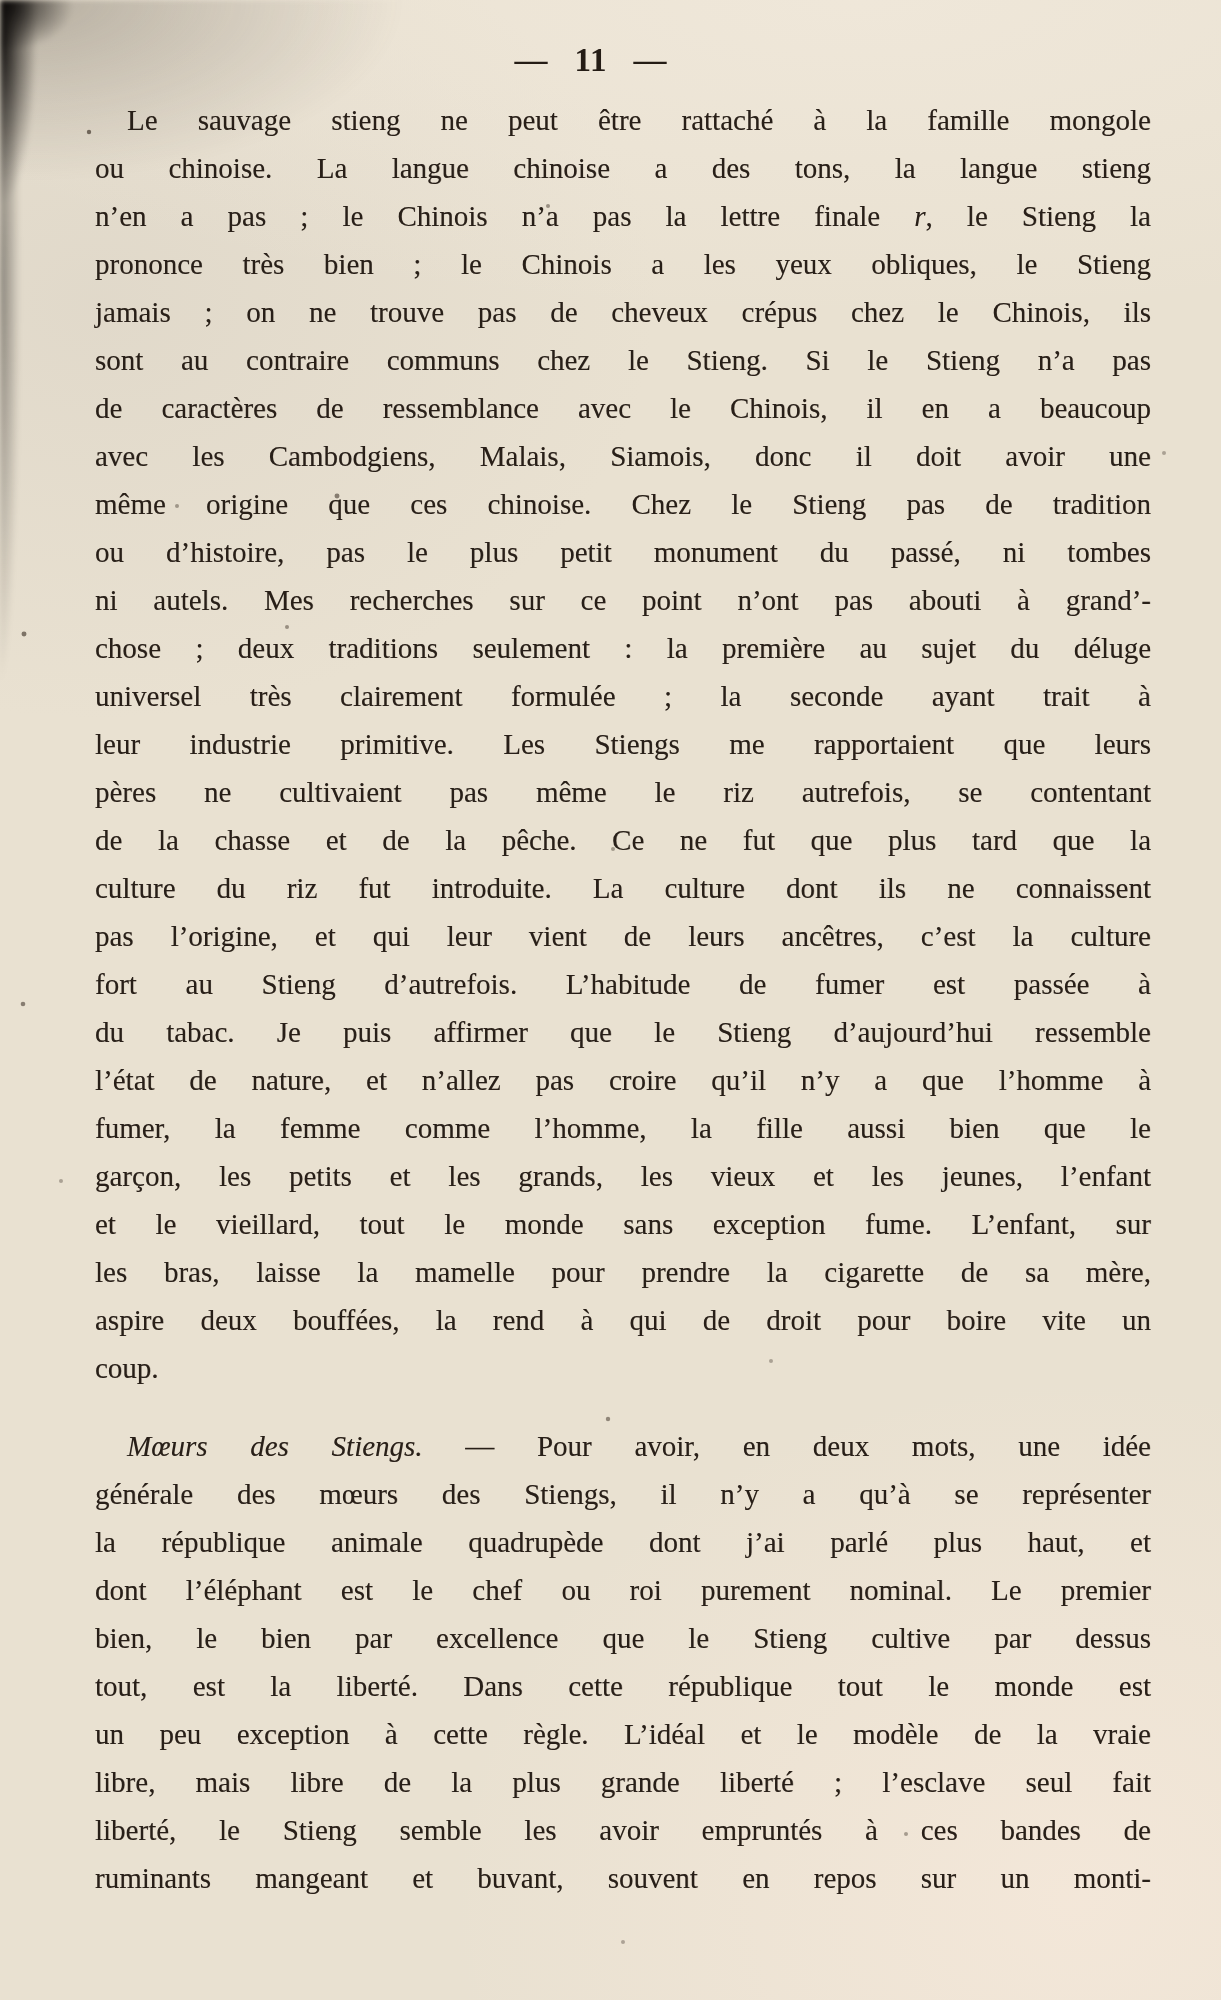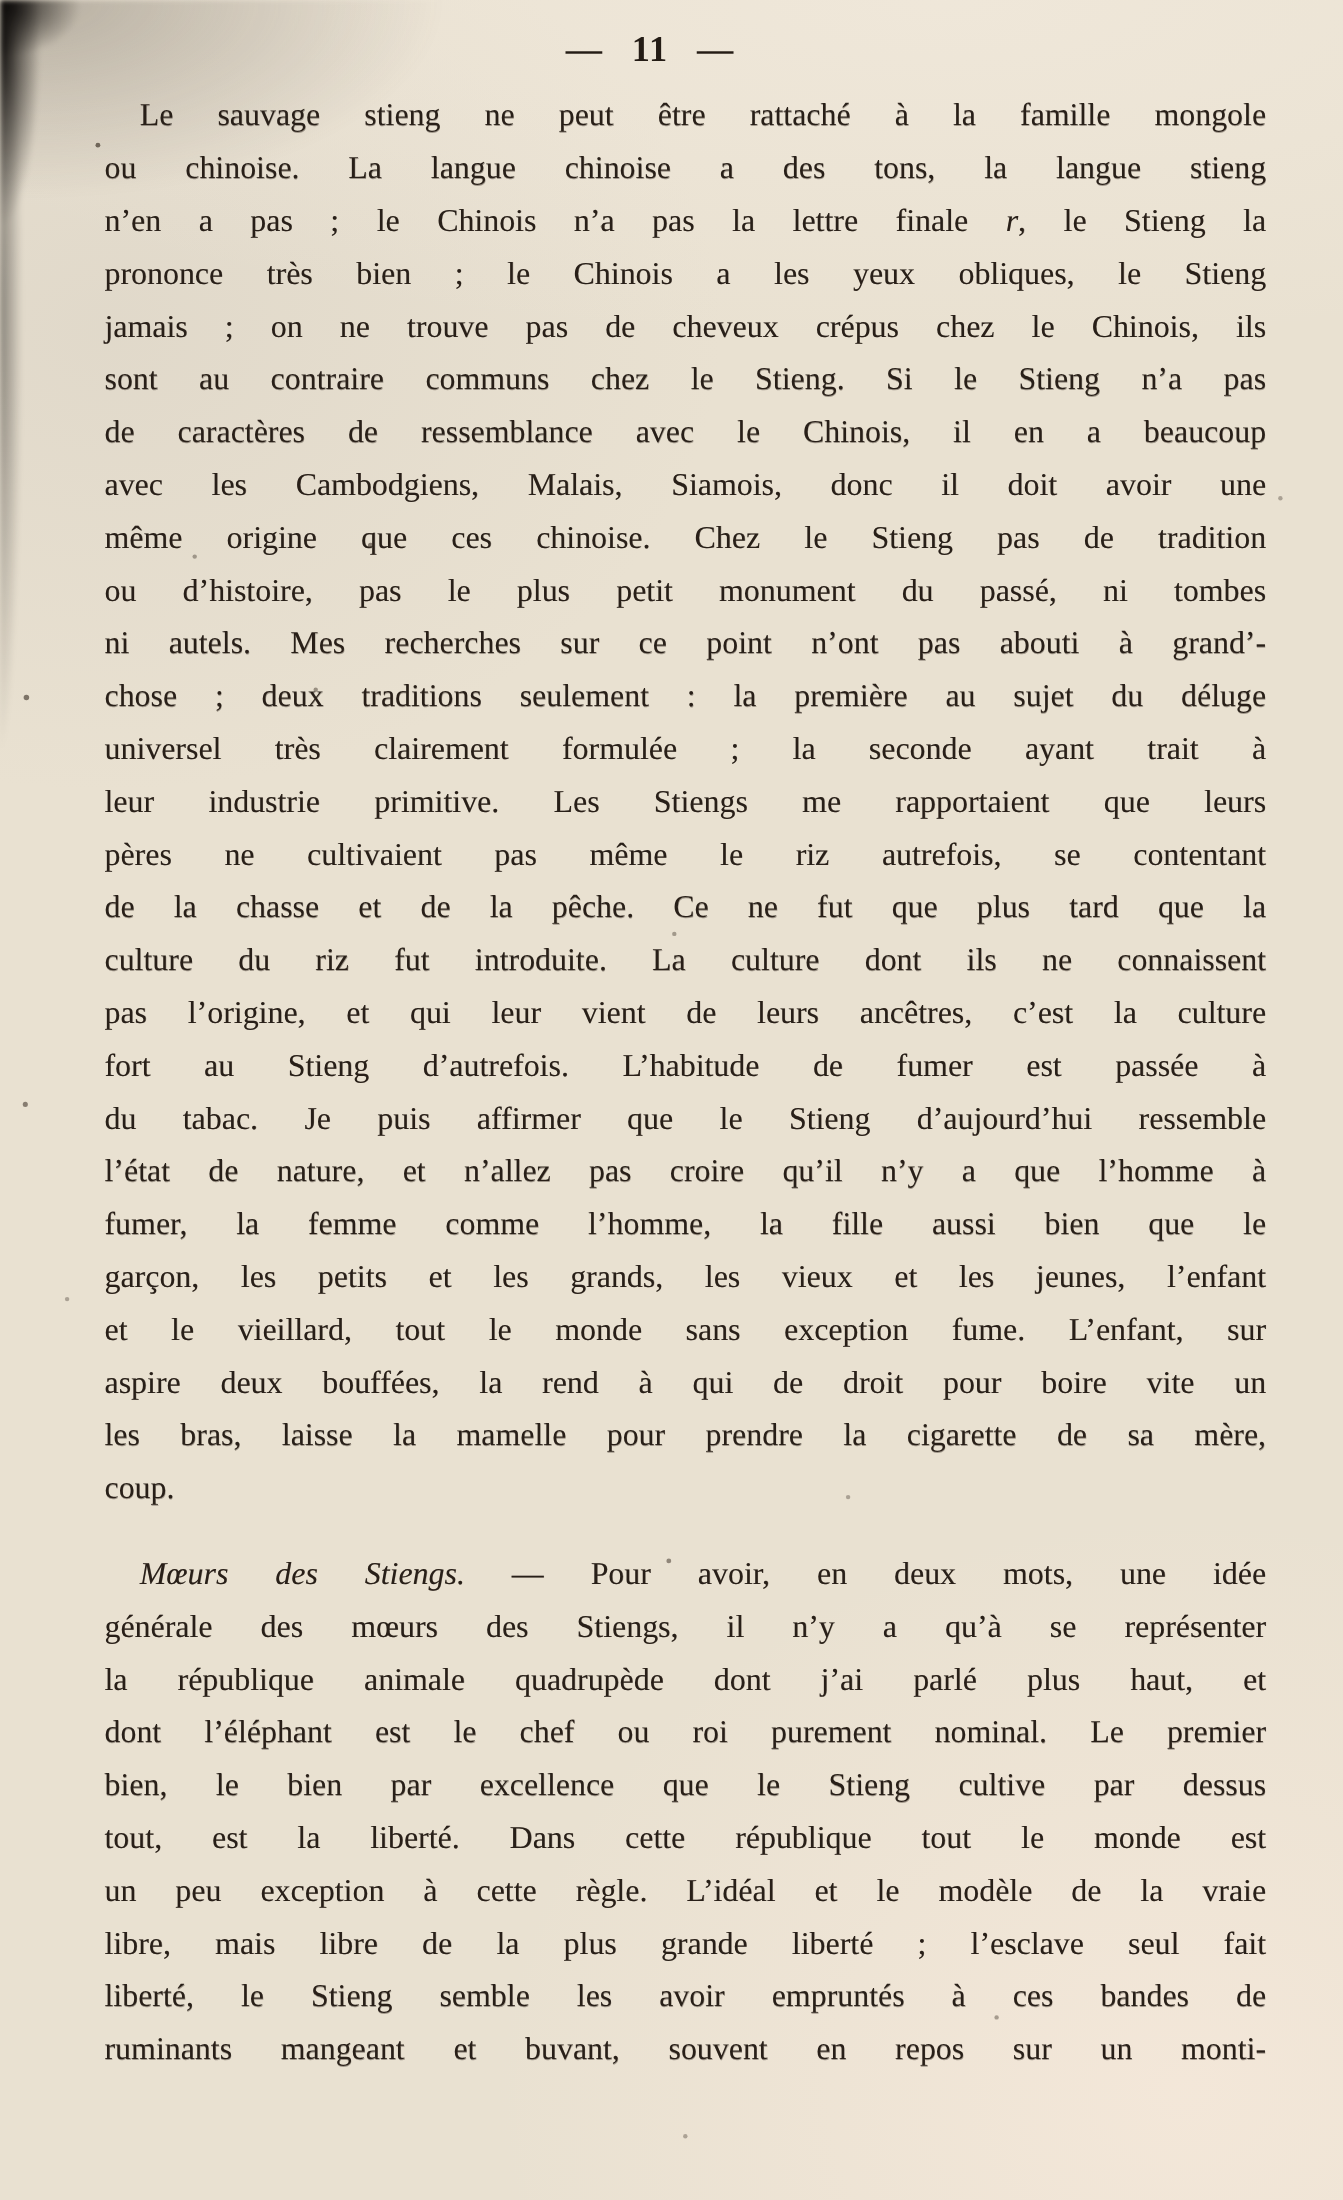--- a/index.html
+++ b/index.html
@@ -53,21 +53,21 @@
       770px 1360px 0 1px rgba(55,44,34,0.35),
       905px 1833px 0 1px rgba(55,44,34,0.40),
       622px 1941px 0 1px rgba(55,44,34,0.35),
       60px 1180px 0 1px rgba(55,44,34,0.35);
     border-radius: 50%;
   }
 
   .page-inner {
     position: relative;
     z-index: 2;
-    padding: 25px 70px 0 95px;
+    padding: 40px 70px 0 95px;
   }
 
   .page-header {
     text-align: center;
     font-size: 33px;
     line-height: 40px;
     transform: translateX(-32px);
     letter-spacing: 1px;
     color: #241c15;
   }
@@ -121,22 +121,22 @@
         <div class="line"><span>pères ne cultivaient pas même le riz autrefois, se contentant</span></div>
         <div class="line"><span>de la chasse et de la pêche. Ce ne fut que plus tard que la</span></div>
         <div class="line"><span>culture du riz fut introduite. La culture dont ils ne connaissent</span></div>
         <div class="line"><span>pas l’origine, et qui leur vient de leurs ancêtres, c’est la culture</span></div>
         <div class="line"><span>fort au Stieng d’autrefois. L’habitude de fumer est passée à</span></div>
         <div class="line"><span>du tabac. Je puis affirmer que le Stieng d’aujourd’hui ressemble</span></div>
         <div class="line"><span>l’état de nature, et n’allez pas croire qu’il n’y a que l’homme à</span></div>
         <div class="line"><span>fumer, la femme comme l’homme, la fille aussi bien que le</span></div>
         <div class="line"><span>garçon, les petits et les grands, les vieux et les jeunes, l’enfant</span></div>
         <div class="line"><span>et le vieillard, tout le monde sans exception fume. L’enfant, sur</span></div>
+        <div class="line"><span>les bras, laisse la mamelle pour prendre la cigarette de sa mère,</span></div>
         <div class="line"><span>aspire deux bouffées, la rend à qui de droit pour boire vite un</span></div>
-        <div class="line"><span>les bras, laisse la mamelle pour prendre la cigarette de sa mère,</span></div>
         <div class="line short"><span>coup.</span></div>
       </div>
       <div class="paragraph">
         <div class="line indent"><span class="it">Mœurs des Stiengs.</span><span> — Pour avoir, en deux mots, une idée</span></div>
         <div class="line"><span>générale des mœurs des Stiengs, il n’y a qu’à se représenter</span></div>
         <div class="line"><span>la république animale quadrupède dont j’ai parlé plus haut, et</span></div>
         <div class="line"><span>dont l’éléphant est le chef ou roi purement nominal. Le premier</span></div>
         <div class="line"><span>bien, le bien par excellence que le Stieng cultive par dessus</span></div>
         <div class="line"><span>tout, est la liberté. Dans cette république tout le monde est</span></div>
         <div class="line"><span>un peu exception à cette règle. L’idéal et le modèle de la vraie</span></div>

